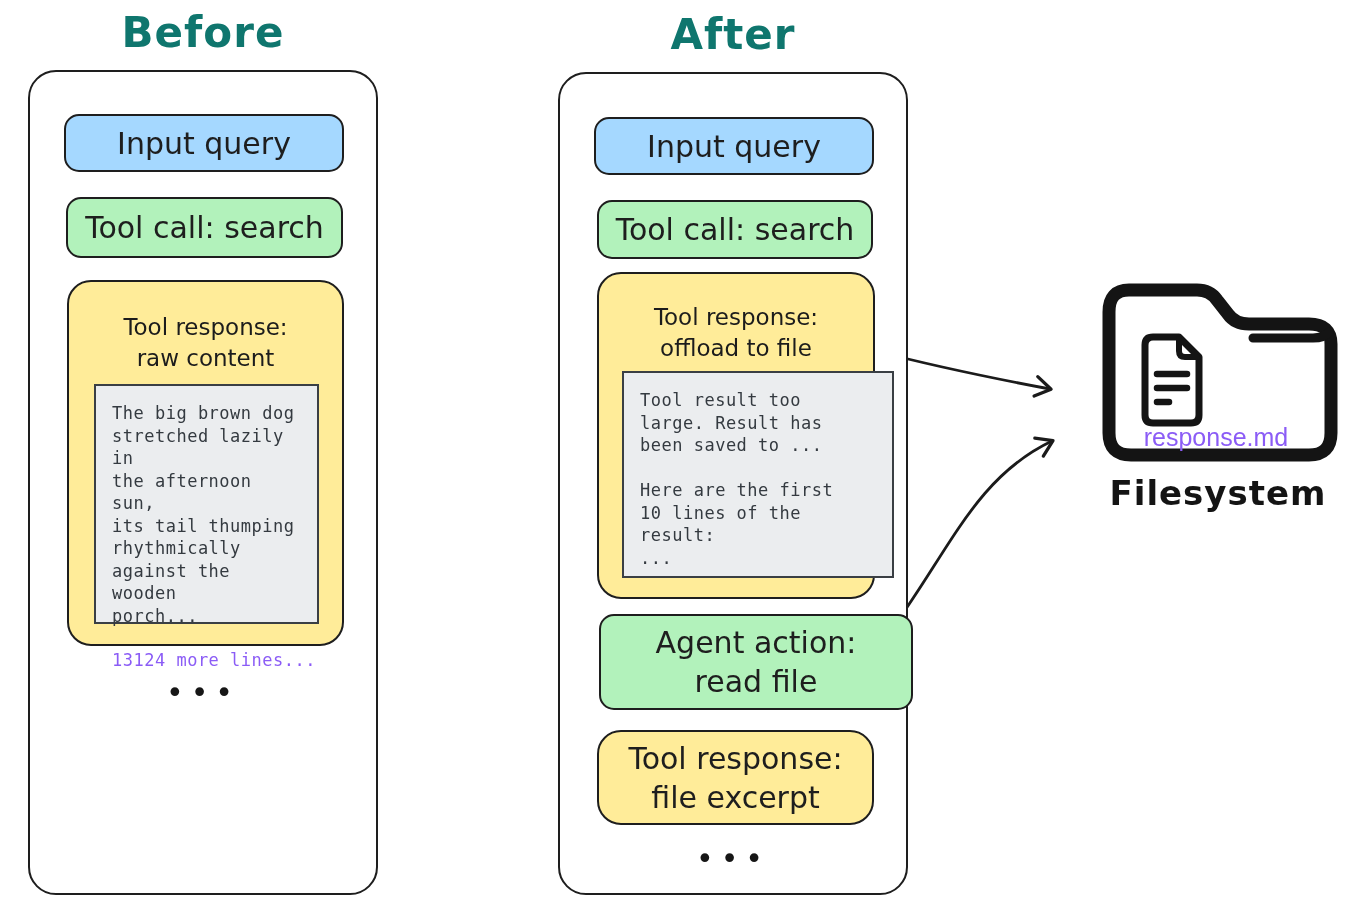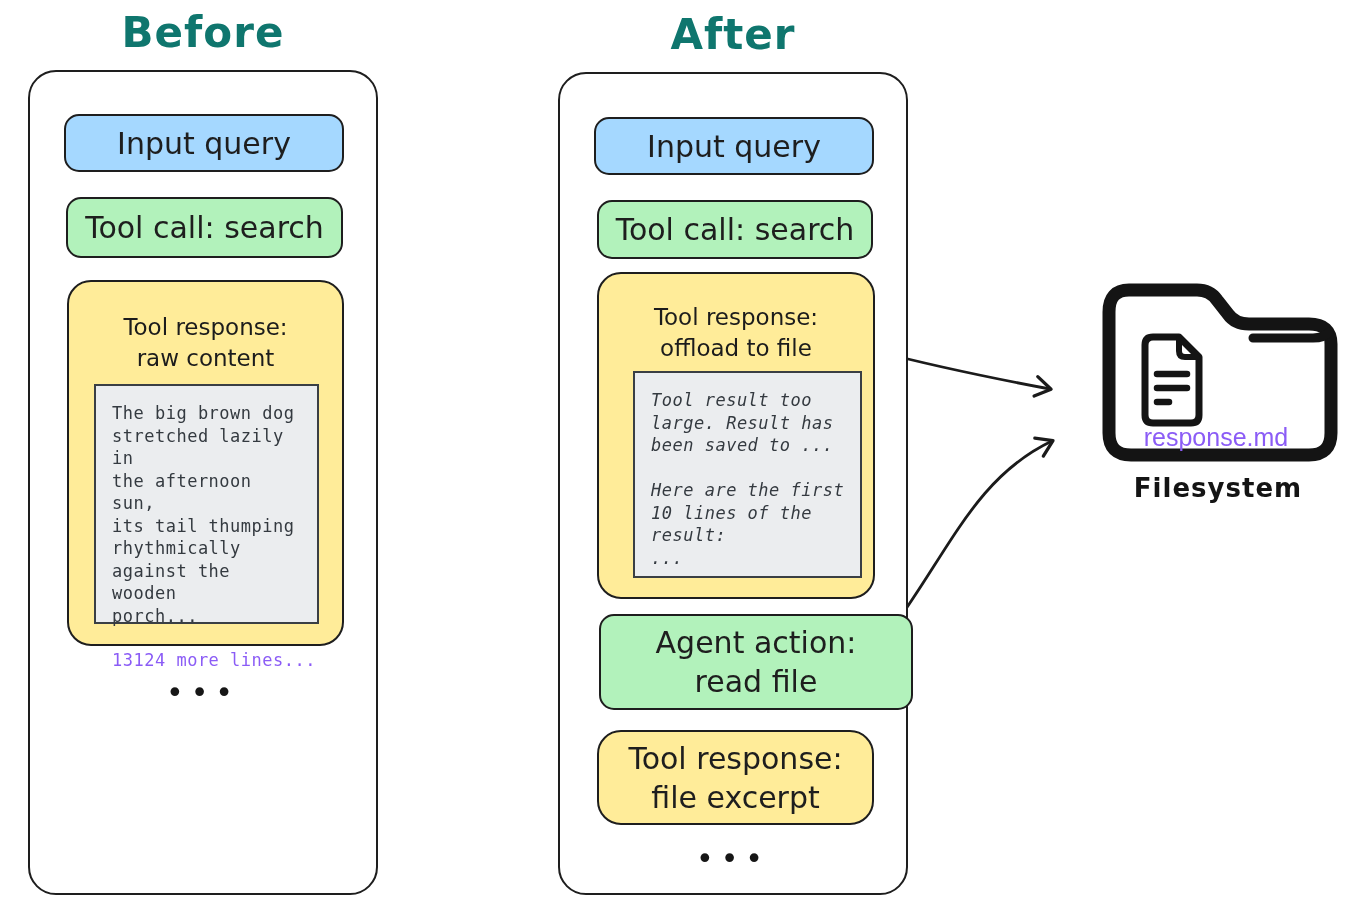--- a/index.html
+++ b/index.html
@@ -41,21 +41,21 @@
     font-size:30px;letter-spacing:7px;color:#161616;line-height:1;
   }
   .arrows{position:absolute;left:0;top:0;width:1360px;height:922px;pointer-events:none;}
   .fsgroup{position:absolute;left:1093px;top:281px;width:250px;height:245px;}
   .fsname{
     position:absolute;left:0;right:4px;top:142px;text-align:center;
     font-family:"Liberation Sans",sans-serif;font-size:25px;font-weight:500;color:#8b5cf6;
   }
   .fslabel{
     position:absolute;left:0;right:0;top:192px;text-align:center;
-    font-size:26px;font-weight:600;color:#141414;letter-spacing:1px;
+    font-size:34px;font-weight:600;color:#141414;letter-spacing:1px;
   }
 </style>
 </head>
 <body>
 
 <div class="stage">
 
   <svg class="arrows" viewBox="0 0 1360 922">
     <defs>
       <marker id="ah" viewBox="-18 -14 22 28" refX="-1" refY="0" markerWidth="11" markerHeight="11" orient="auto">
@@ -96,21 +96,21 @@
 
   <div class="panel" style="left:558px;top:72px;width:350px;height:823px;">
 
     <div class="pill blue" style="left:34px;top:43px;width:280px;height:58px;">Input query</div>
 
     <div class="pill green" style="left:37px;top:126px;width:276px;height:59px;">Tool call: search</div>
 
     <div class="card" style="left:37px;top:198px;width:278px;height:327px;">
       <div class="card-title" style="top:28px;">Tool response:
 offload to file</div>
-      <div class="codebox" style="left:34px;top:97px;width:229px;height:207px;font-style:italic;">
+      <div class="codebox" style="left:23px;top:97px;width:272px;height:207px;">
         <div class="codetext mono">Tool result too
 large. Result has
 been saved to ...
 
 Here are the first
 10 lines of the
 result:
 ...</div>
       </div>
     </div>

